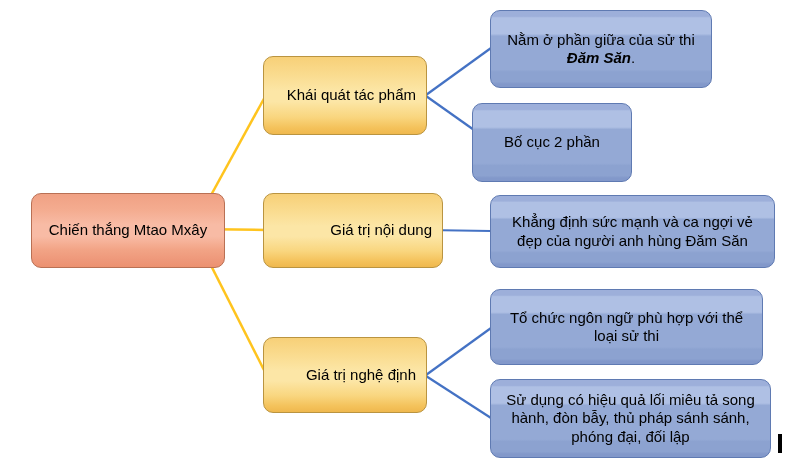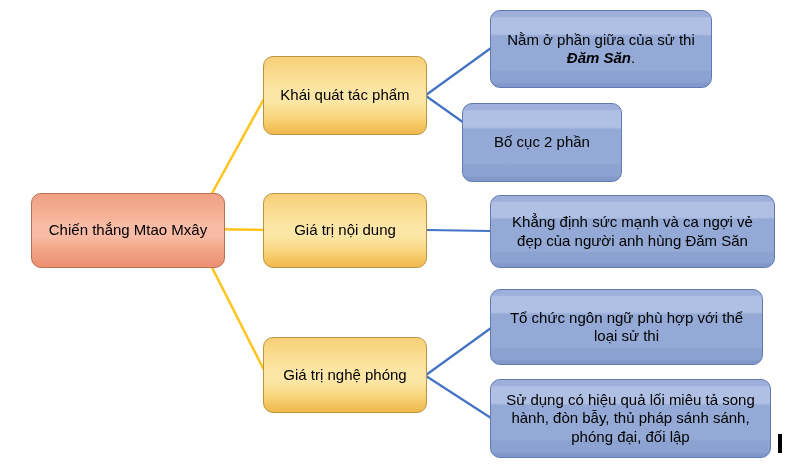--- a/index.html
+++ b/index.html
@@ -25,38 +25,39 @@
     background:linear-gradient(180deg,
       #F0A184 0%, #F4AC90 22%, #F8BBA5 42%, #F8BBA5 58%,
       #F2A486 76%, #EE987A 90%, #EC9170 100%);
     border:1.4px solid #B97054;
   }
   .node-branch{
     background:linear-gradient(180deg,
       #F7D078 0%, #FADC90 24%, #FCE6A6 44%, #FCE6A6 58%,
       #F9D67F 78%, #F4C25B 92%, #EFB84E 100%);
     border:1.4px solid #BA9440;
+    justify-content:flex-end;
   }
   .node-leaf{
     background:linear-gradient(180deg,
       #9DAFDA 0%, #9DAFDA 7%,
       #AFC0E4 9%, #AFC0E4 30%,
       #94A9D5 33%, #94A9D5 77%,
       #8CA2D0 80%, #8CA2D0 93%,
       #8298CA 96%, #8298CA 100%);
     border:1.4px solid #5F7AB2;
   }
   .emph{font-weight:bold;font-style:italic;}
   
   #root   {left:31px;  top:193px; width:194px; height:75px;}
   #branch1{left:263px; top:56px;  width:164px; height:79px;}
-  #branch2{left:263px; top:193px; width:164px; height:75px;}
+  #branch2{left:263px; top:193px; width:180px; height:75px;}
   #branch3{left:263px; top:337px; width:164px; height:76px;}
   #leaf1  {left:490px; top:10px;  width:222px; height:78px;}
-  #leaf2  {left:462px; top:103px; width:160px; height:79px;}
+  #leaf2  {left:472px; top:103px; width:160px; height:79px;}
   #leaf3  {left:490px; top:195px; width:285px; height:73px; padding:4px 8px;}
   #leaf4  {left:490px; top:289px; width:273px; height:76px;}
   #leaf5  {left:490px; top:379px; width:281px; height:79px; padding:12px 7px;}
   .stray-mark{
     position:absolute;z-index:3;
     left:778px;top:434px;width:4px;height:19px;
     background:#000;
   }
 </style>
 </head>
@@ -81,21 +82,21 @@
 
   <div id="branch1" class="node node-branch">
     <span>Khái quát tác phẩm</span>
   </div>
 
   <div id="branch2" class="node node-branch">
     <span>Giá trị nội dung</span>
   </div>
 
   <div id="branch3" class="node node-branch">
-    <span>Giá trị nghệ phóng</span>
+    <span>Giá trị nghệ định</span>
   </div>
 
   <div id="leaf1" class="node node-leaf">
     <span><span>Nằm ở phần giữa của sử thi </span><span class="emph">Đăm Săn</span><span>.</span></span>
   </div>
 
   <div id="leaf2" class="node node-leaf">
     <span>Bố cục 2 phần</span>
   </div>
 

